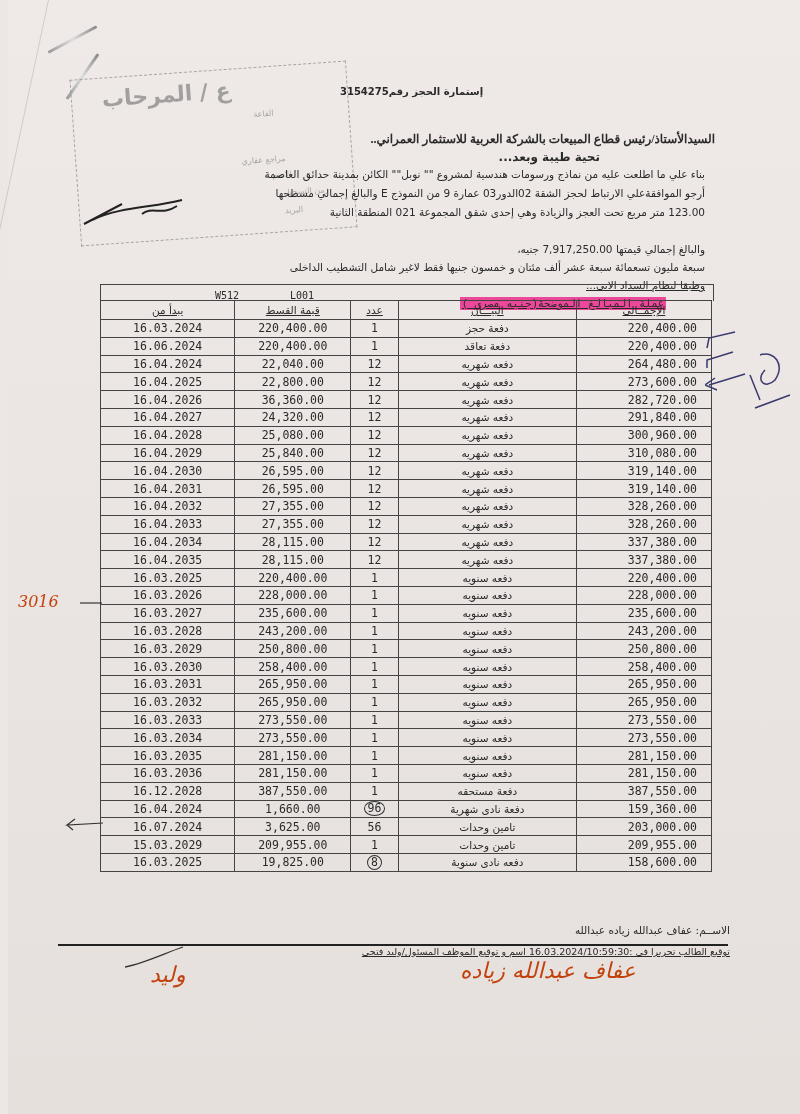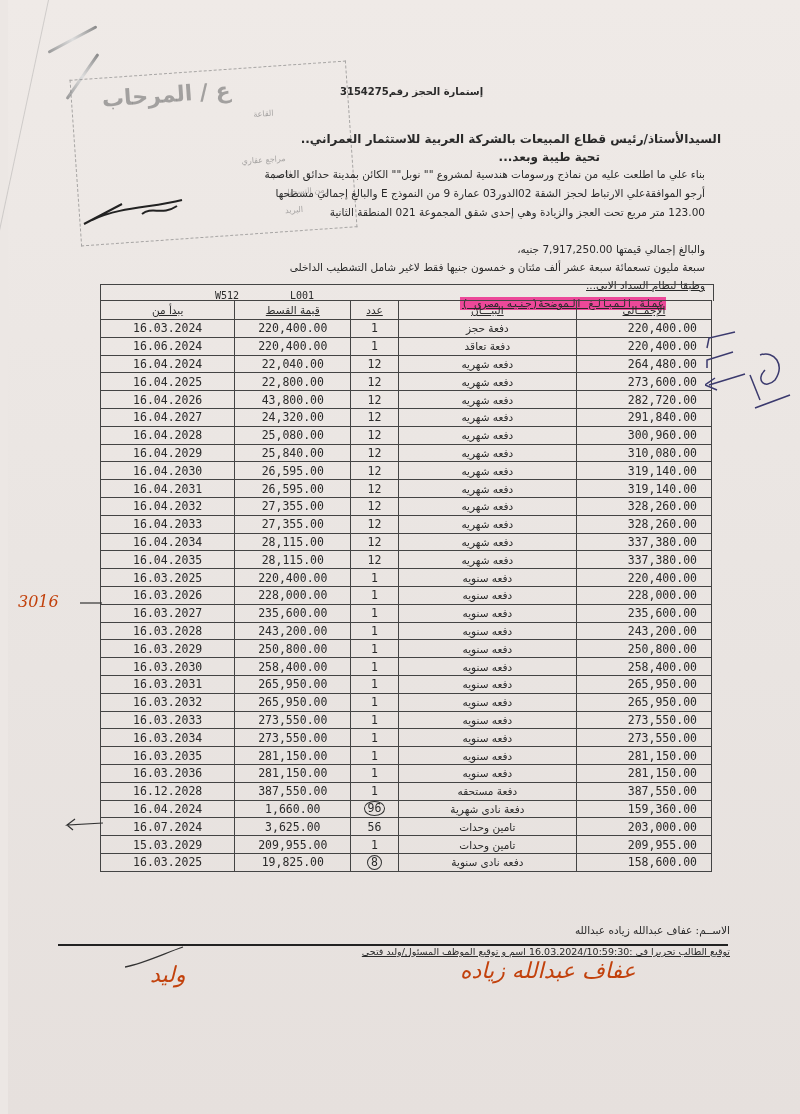--- a/index.html
+++ b/index.html
@@ -68,21 +68,21 @@
   <div class="small rtl" style="left:205px;top:122px;">زمن التسجيل</div>
   <div class="small rtl" style="left:205px;top:140px;">البريد</div>
 </div>
 
 <svg class="signature1" viewBox="0 0 110 30">
   <path d="M2 28 L40 8 M10 24 C40 10 70 12 100 4 M60 18 C70 10 80 20 95 10" stroke="#222" stroke-width="2" fill="none"></path>
 </svg>
 
 <div class="title rtl">إستمارة الحجز رقم3154275</div>
 
-<div class="line body-text bold rtl" style="right:79px;top:132px;">السيدالأستاذ/رئيس قطاع المبيعات بالشركة العربية للاستثمار العمراني..</div>
+<div class="line body-text bold rtl" style="right:85px;top:132px;font-family:Liberation Serif, serif;">السيدالأستاذ/رئيس قطاع المبيعات بالشركة العربية للاستثمار العمراني..</div>
 <div class="line body-text bold rtl" style="right:200px;top:150px;">تحية طيبة وبعد...</div>
 <div class="line body-text rtl" style="right:95px;top:168px;">بناء علي ما اطلعت عليه من نماذج ورسومات هندسية لمشروع "" نوبل"" الكائن بمدينة حدائق العاصمة</div>
 <div class="line body-text rtl" style="right:95px;top:187px;">أرجو الموافقةعلي الارتباط لحجز الشقة 02الدور03 عمارة 9 من النموذج E والبالغ إجمالي مسطحها</div>
 <div class="line body-text rtl" style="right:95px;top:206px;">123.00 متر مربع تحت العجز والزيادة وهي إحدى شقق المجموعة 021 المنطقة الثانية</div>
 
 <div class="line body-text rtl" style="right:95px;top:243px;">والبالغ إجمالي قيمتها 7,917,250.00 جنيه،</div>
 <div class="line body-text rtl" style="right:95px;top:261px;">سبعة مليون تسعمائة سبعة عشر ألف مئتان و خمسون جنيها فقط لاغير شامل التشطيب الداخلى</div>
 <div class="line body-text rtl" style="right:95px;top:279px;text-decoration:underline;">وطبقا لنظام السداد الاتى...</div>
 
 <div class="box-top"></div>
@@ -124,21 +124,21 @@
       </tr>
       <tr>
         <td>16.04.2025</td>
         <td>22,800.00</td>
         <td>12</td>
         <td class="desc">دفعه شهريه</td>
         <td class="num">273,600.00</td>
       </tr>
       <tr>
         <td>16.04.2026</td>
-        <td>43,800.00</td>
+        <td>36,360.00</td>
         <td>12</td>
         <td class="desc">دفعه شهريه</td>
         <td class="num">282,720.00</td>
       </tr>
       <tr>
         <td>16.04.2027</td>
         <td>24,320.00</td>
         <td>12</td>
         <td class="desc">دفعه شهريه</td>
         <td class="num">291,840.00</td>

